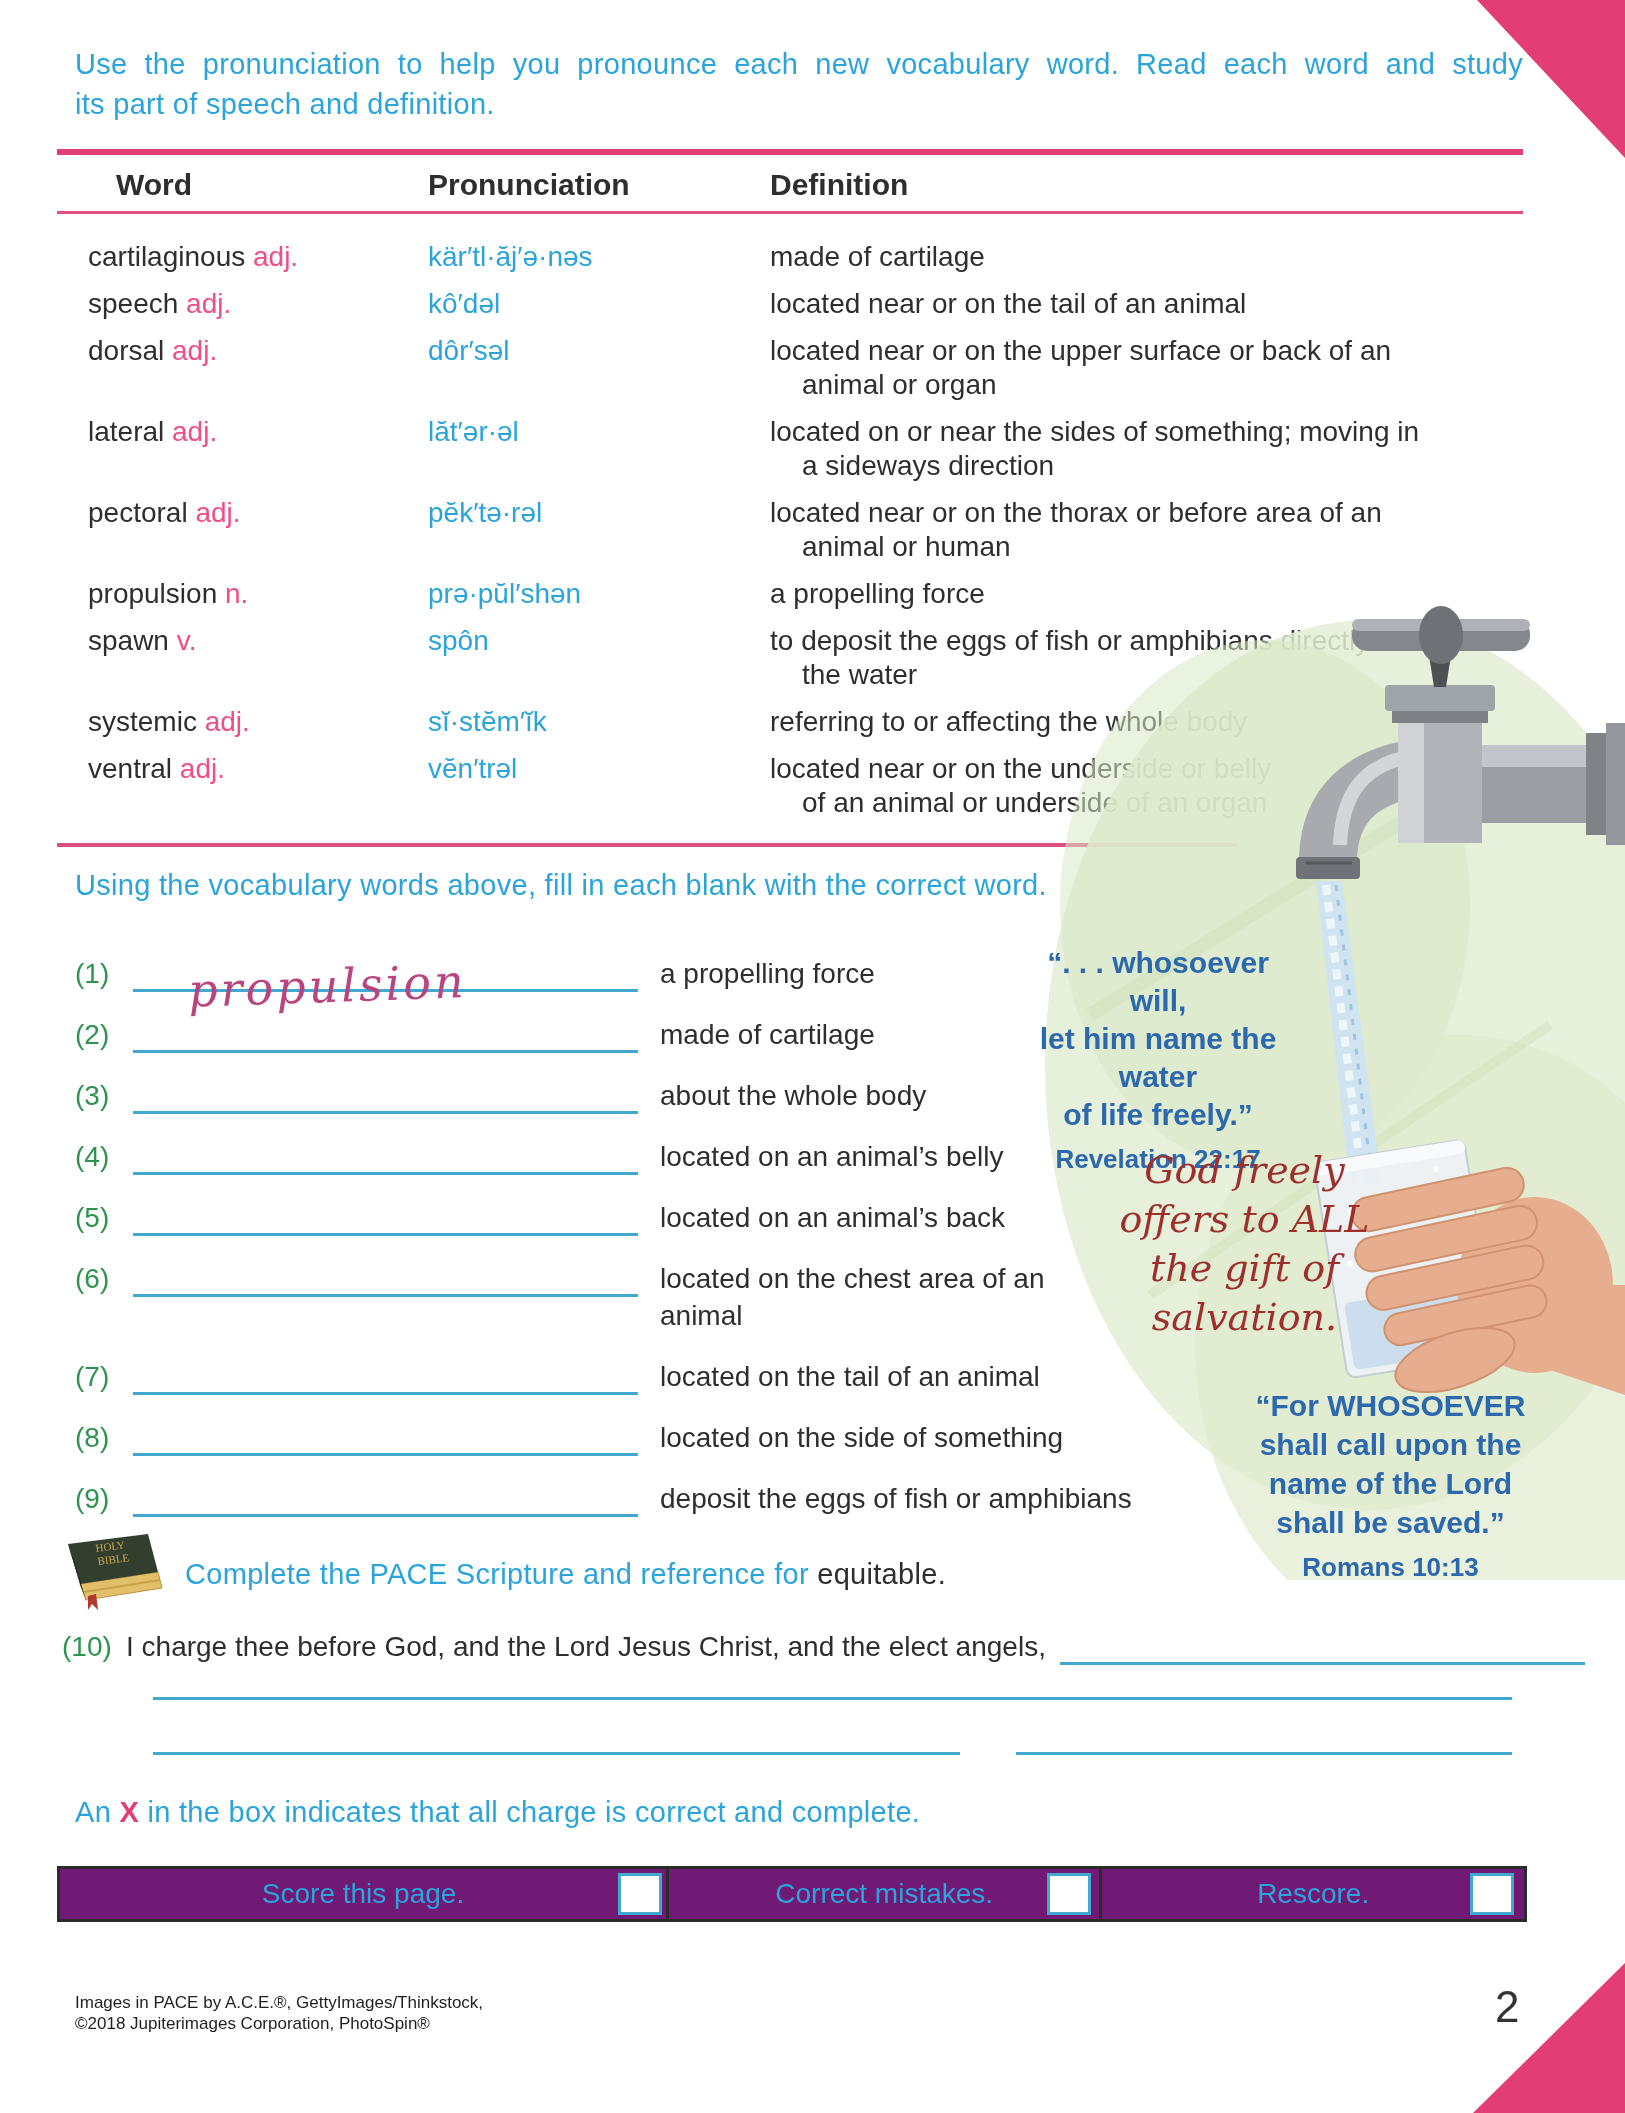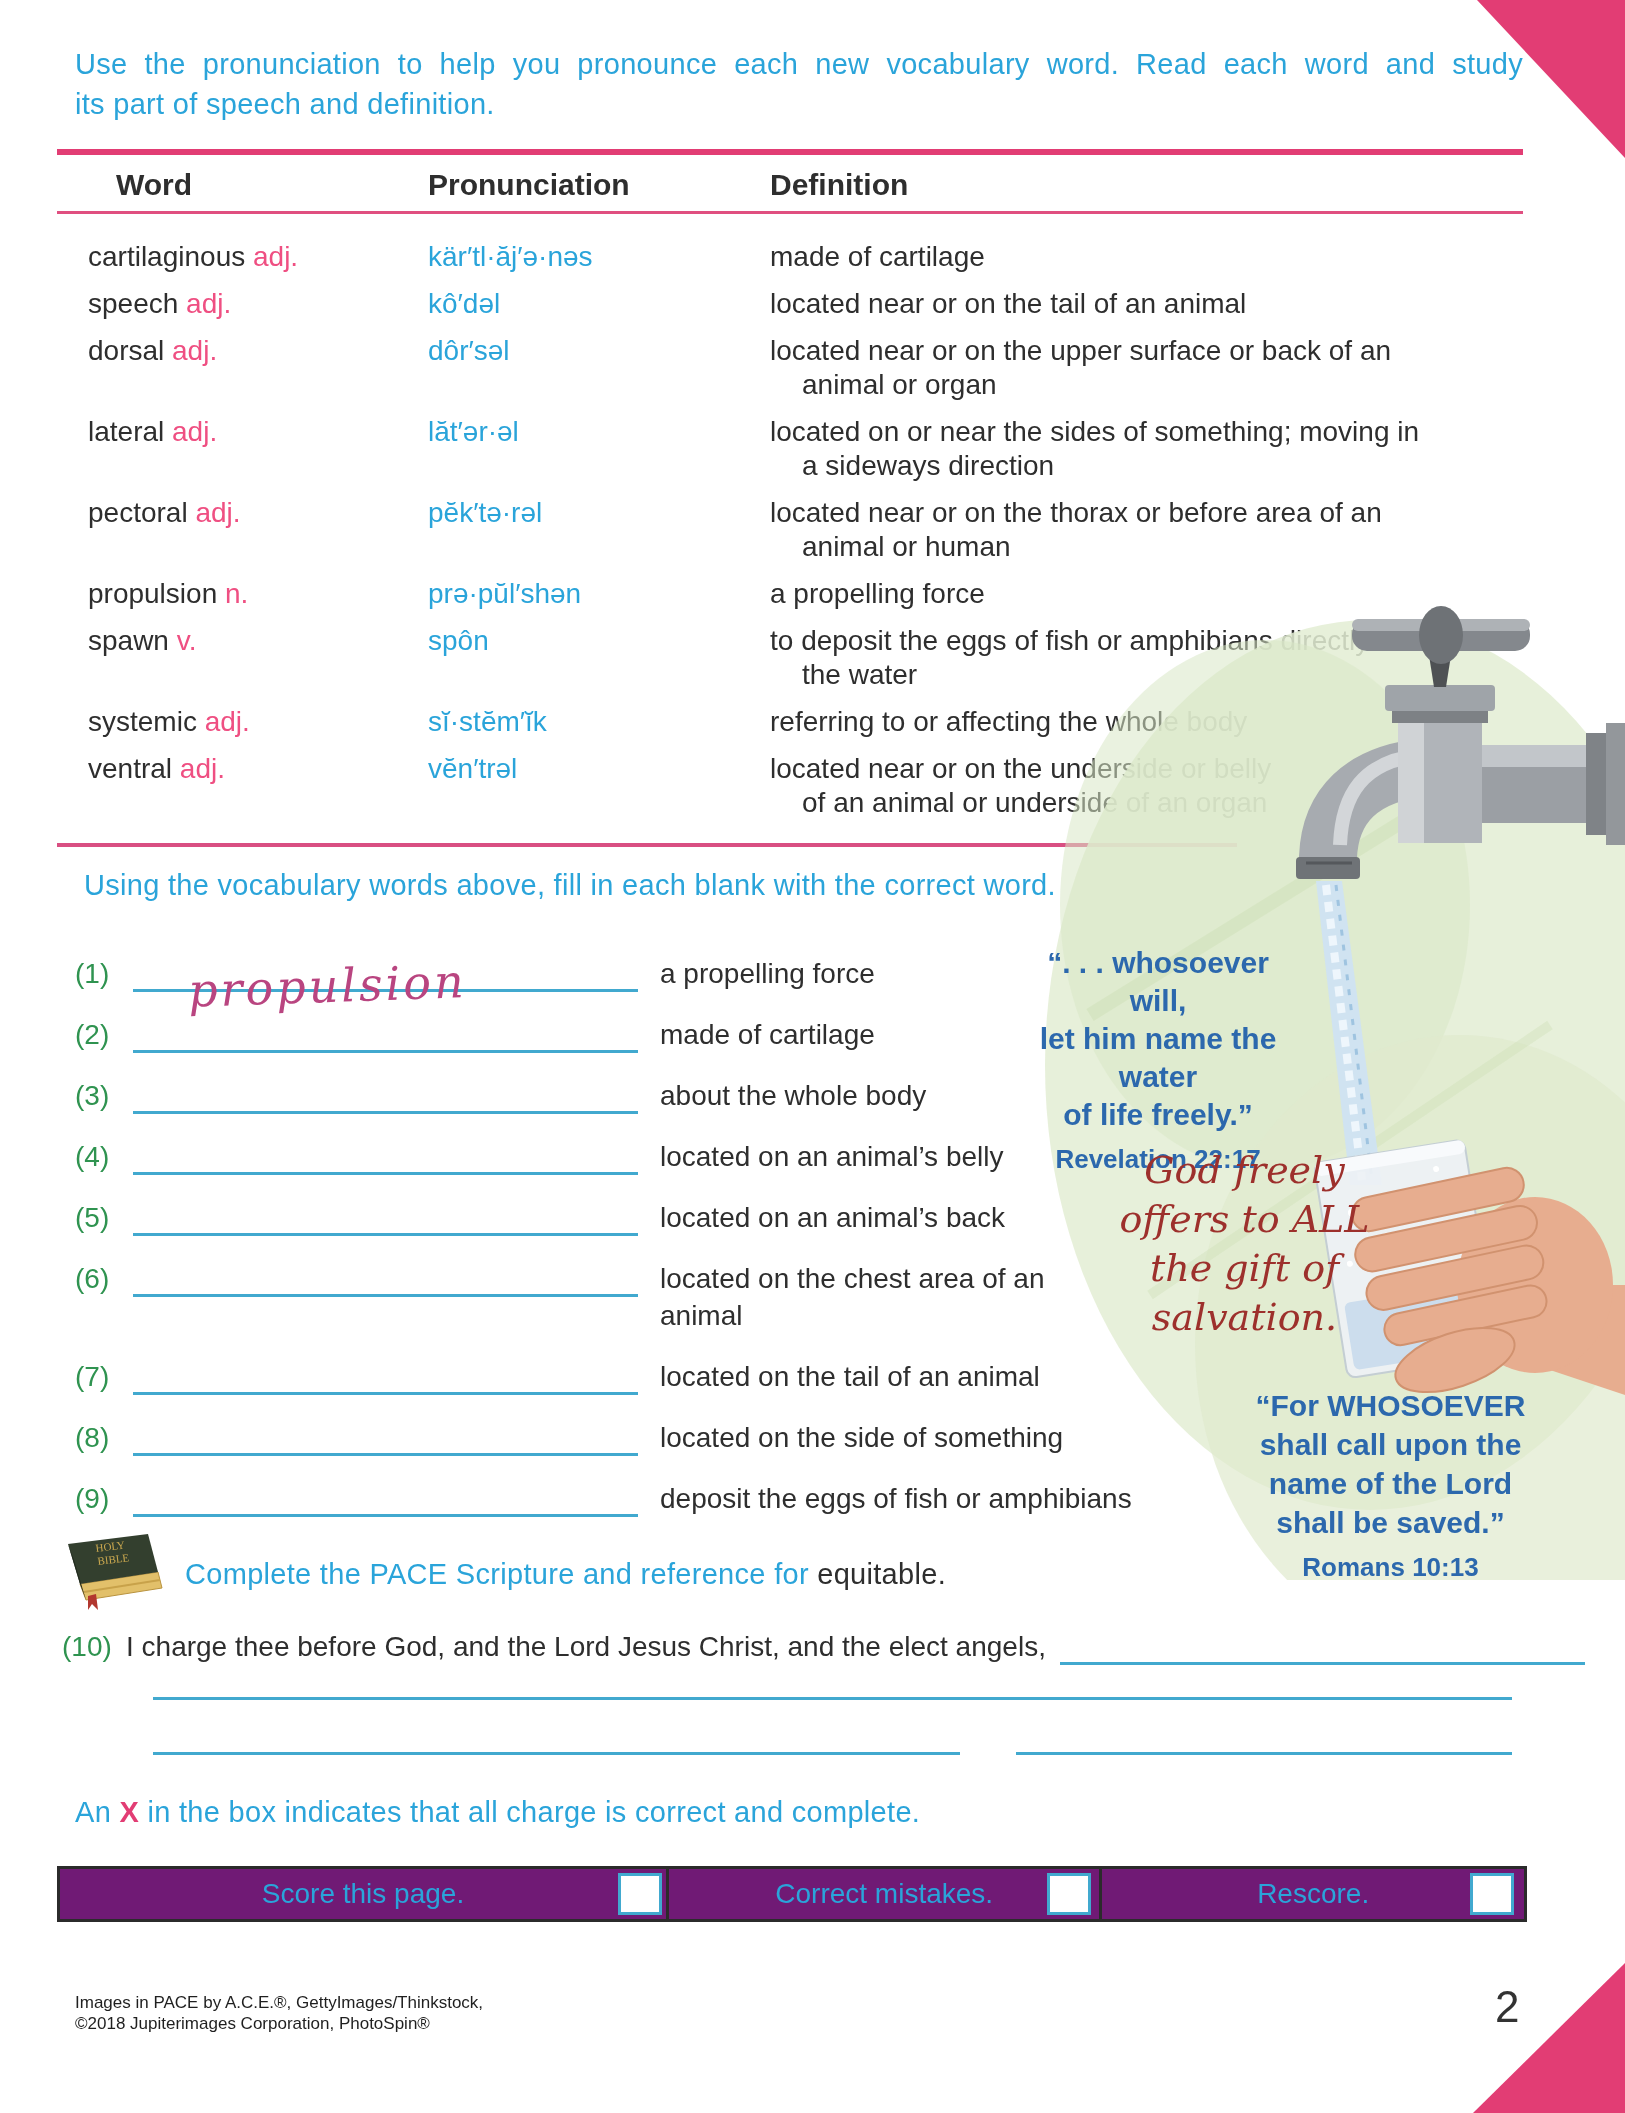--- a/index.html
+++ b/index.html
@@ -32,21 +32,21 @@
   .h-word{left:84px;margin-left:32px;} .h-pron{left:428px;} .h-def{left:770px;}
   .vocab-rows{top:240px;left:88px;width:1452px;}
   .vrow{display:flex;margin-bottom:13px;font-size:28px;line-height:34px;}
   .c-word{width:340px;}
   .pos{color:var(--pink2);}
   .c-pron{width:342px;color:var(--cyan);}
   .c-def{flex:1;}
   .def2{padding-left:32px;}
   .def2:empty{display:none;}
   
-  .fill-instructions{top:869px;left:84px;color:var(--cyan);font-size:29px;letter-spacing:.3px;}
+  .fill-instructions{top:869px;left:75px;color:var(--cyan);font-size:29px;letter-spacing:.3px;}
   .fill-items{top:955px;left:75px;width:1085px;}
   .fitem{display:flex;align-items:flex-start;margin-bottom:24px;font-size:28px;line-height:37px;}
   .fnum{width:58px;color:var(--green);flex:none;}
   .blank{width:505px;height:37px;border-bottom:3px solid var(--line);
     position:relative;flex:none;margin-right:22px;}
   .clue{color:var(--ink);}
   .clue div:empty{display:none;}
   .handwriting{position:absolute;left:55px;bottom:-16px;
     font-family:"DejaVu Serif",serif;font-style:italic;font-size:46px;
     color:var(--hand);letter-spacing:3px;transform:rotate(-2deg);white-space:nowrap;}

